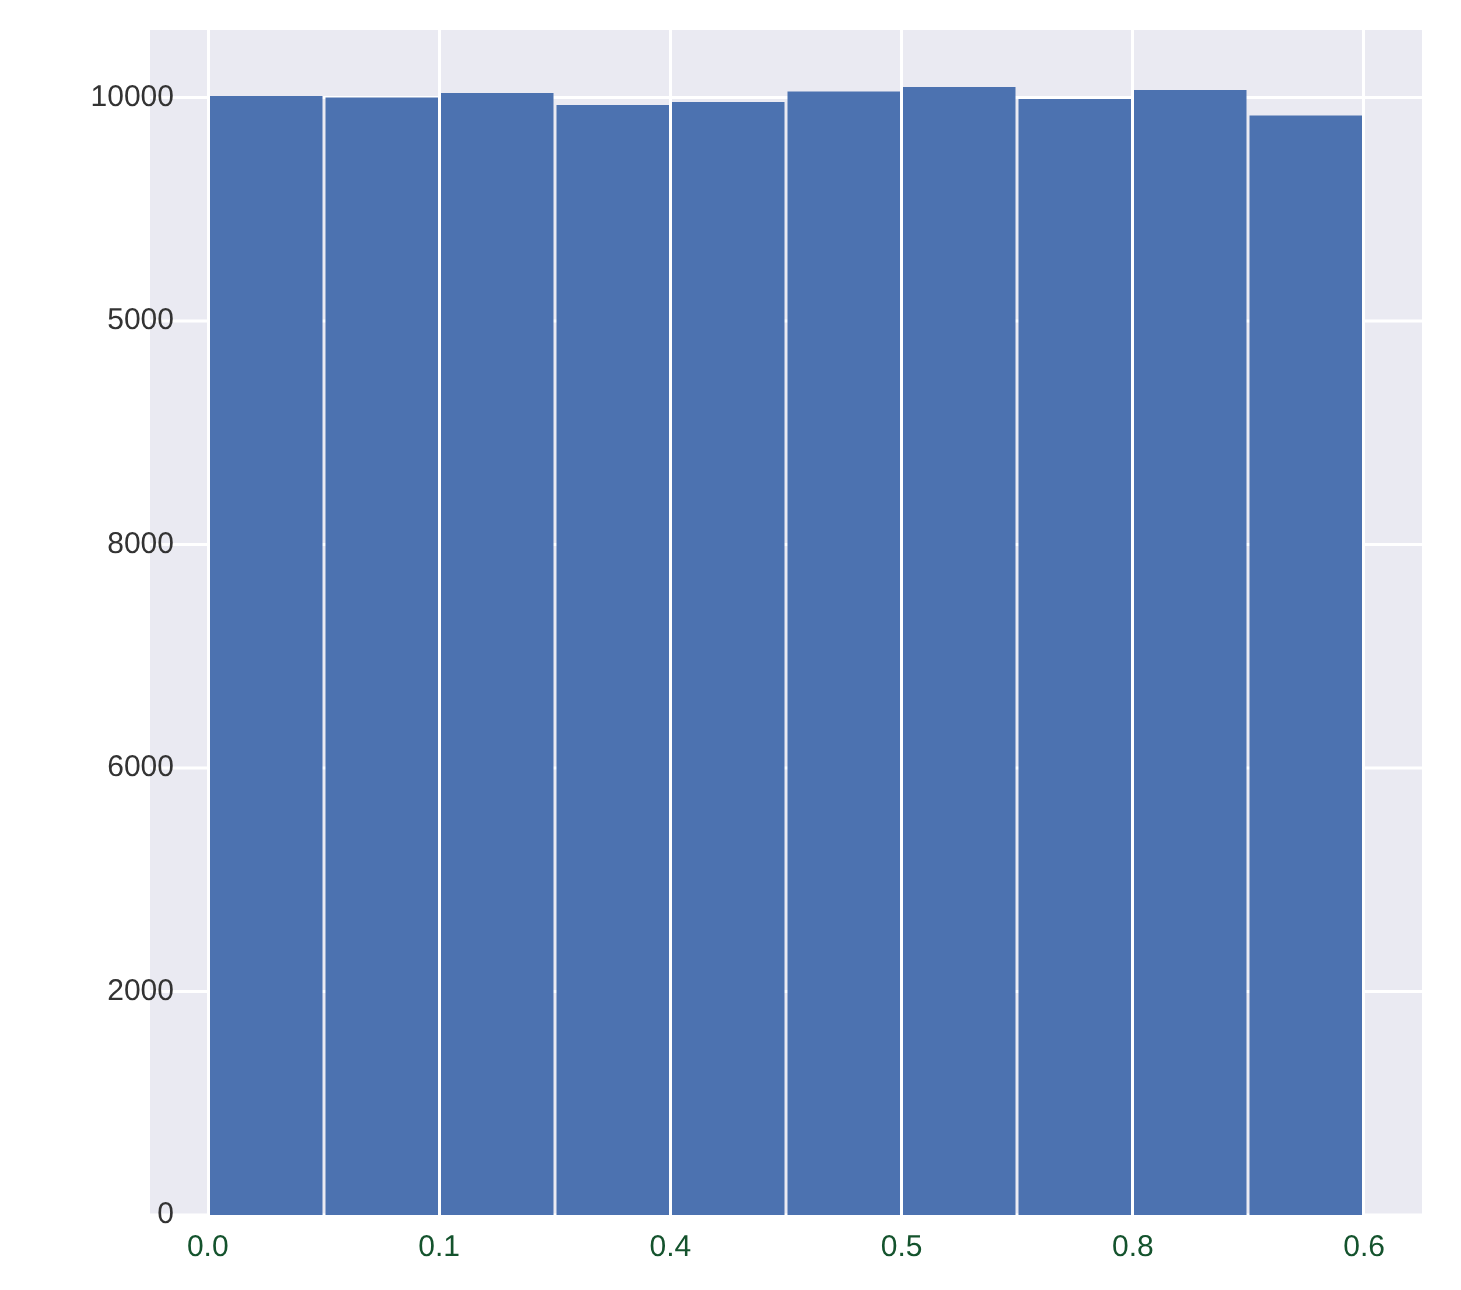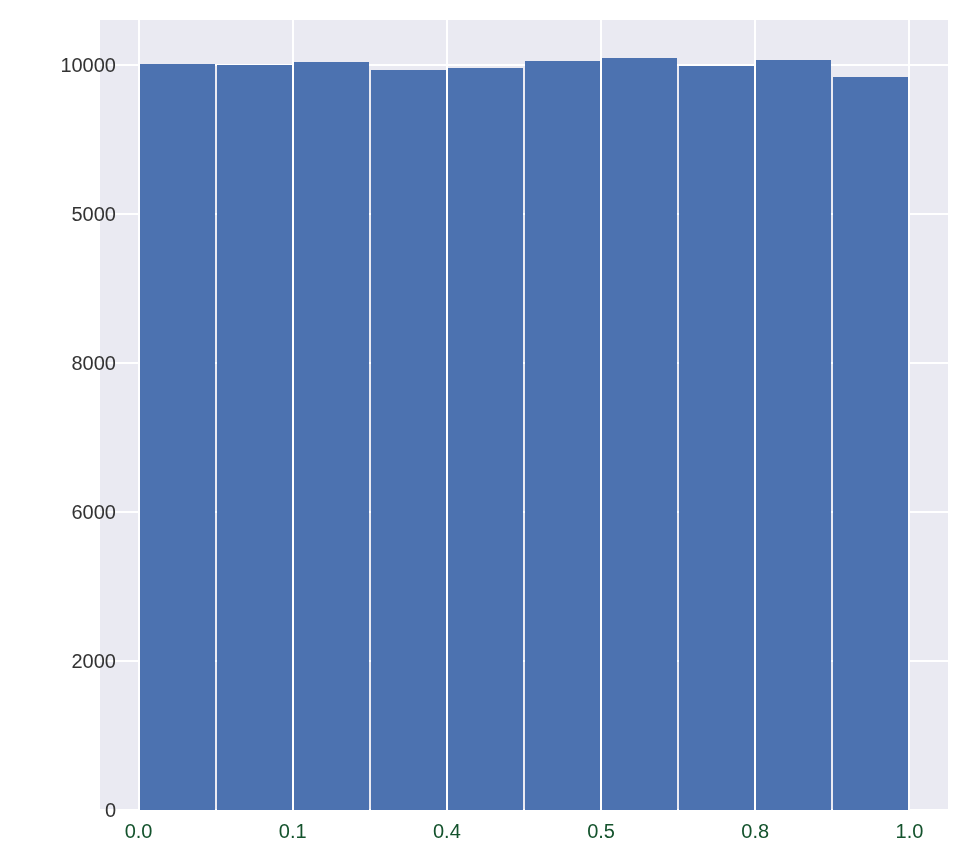--- a/index.html
+++ b/index.html
@@ -102,14 +102,14 @@
     <div class="y-tick-label" style="top: 660.943px;">2000</div>
     <div class="y-tick-label" style="top: 511.887px;">6000</div>
     <div class="y-tick-label" style="top: 362.83px;">8000</div>
     <div class="y-tick-label" style="top: 213.774px;">5000</div>
     <div class="y-tick-label" style="top: 64.717px;">10000</div>
     <div class="x-tick-label" style="left: 138.545px;">0.0</div>
     <div class="x-tick-label" style="left: 292.727px;">0.1</div>
     <div class="x-tick-label" style="left: 446.909px;">0.4</div>
     <div class="x-tick-label" style="left: 601.091px;">0.5</div>
     <div class="x-tick-label" style="left: 755.273px;">0.8</div>
-    <div class="x-tick-label" style="left: 909.455px;">1.0</div>
+    <div class="x-tick-label" style="left: 909.455px;">0.6</div>
   </div>
 
 </body></html>

